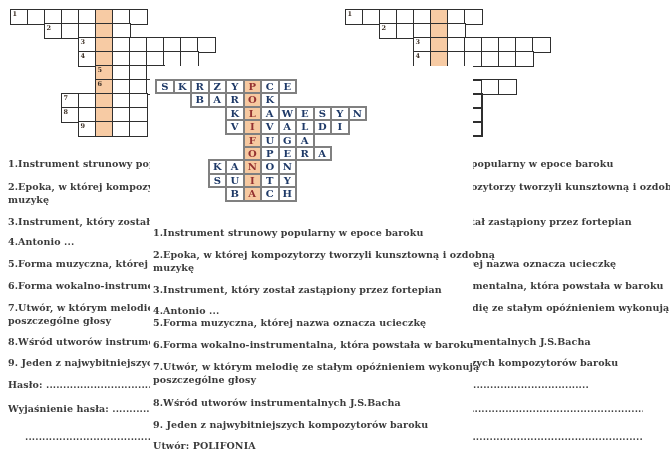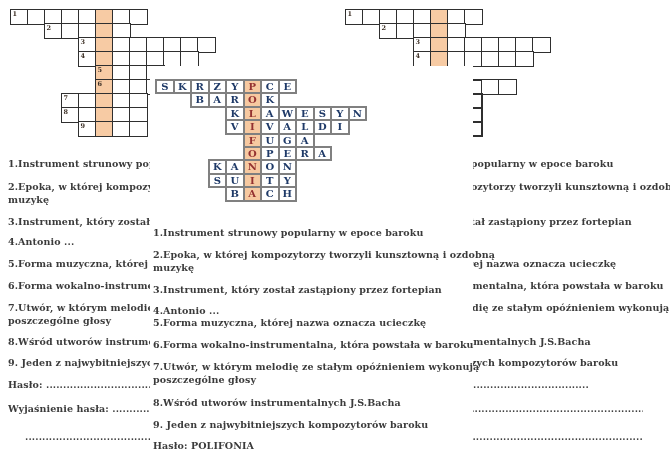--- a/index.html
+++ b/index.html
@@ -186,21 +186,21 @@
       <div class="clue-line" style="left: 8px; top: 280px;">6.Forma wokalno-instrumentalna, która powstała w baroku</div>
       <div class="clue-line" style="left: 8px; top: 302px;">7.Utwór, w którym melodię ze stałym opóźnieniem wykonują</div>
       <div class="clue-line" style="left: 8px; top: 315px;">poszczególne głosy</div>
       <div class="clue-line" style="left: 8px; top: 336px;">8.Wśród utworów instrumentalnych J.S.Bacha</div>
       <div class="clue-line" style="left: 8px; top: 357px;">9. Jeden z najwybitniejszych kompozytorów baroku</div>
       <div class="clue-line dotline" style="left: 8px; top: 379px; width: 245px;">Hasło: ...............................................................................</div>
       <div class="clue-line dotline" style="left: 8px; top: 403px; width: 300px;">Wyjaśnienie hasła: ...............................................................................</div>
       <div class="clue-line dotline" style="left: 25px; top: 431px; width: 283px;">........................................................................................................</div>
     </div>
   <div id="answer-overlay">
-    <div class="clue-line" style="left:3px;top:374px">Hasło: POLIFONIA</div>
+    <div class="clue-line" style="left:3px;top:374px">Utwór: POLIFONIA</div>
   <div style="position: absolute; left: 0px; top: 0px;">
         <div class="fcell" style="left: 5px; top: 13px; width: 19.5px; height: 15.4px;">S</div>
         <div class="fcell" style="left: 22.5px; top: 13px; width: 19.5px; height: 15.4px;">K</div>
         <div class="fcell" style="left: 40px; top: 13px; width: 19.5px; height: 15.4px;">R</div>
         <div class="fcell" style="left: 57.5px; top: 13px; width: 19.5px; height: 15.4px;">Z</div>
         <div class="fcell" style="left: 75px; top: 13px; width: 19.5px; height: 15.4px;">Y</div>
         <div class="fcell hl" style="left: 92.5px; top: 13px; width: 19.5px; height: 15.4px;">P</div>
         <div class="fcell" style="left: 110px; top: 13px; width: 19.5px; height: 15.4px;">C</div>
         <div class="fcell" style="left: 127.5px; top: 13px; width: 19.5px; height: 15.4px;">E</div>
         <div class="fcell" style="left: 40px; top: 26.4px; width: 19.5px; height: 15.4px;">B</div>

